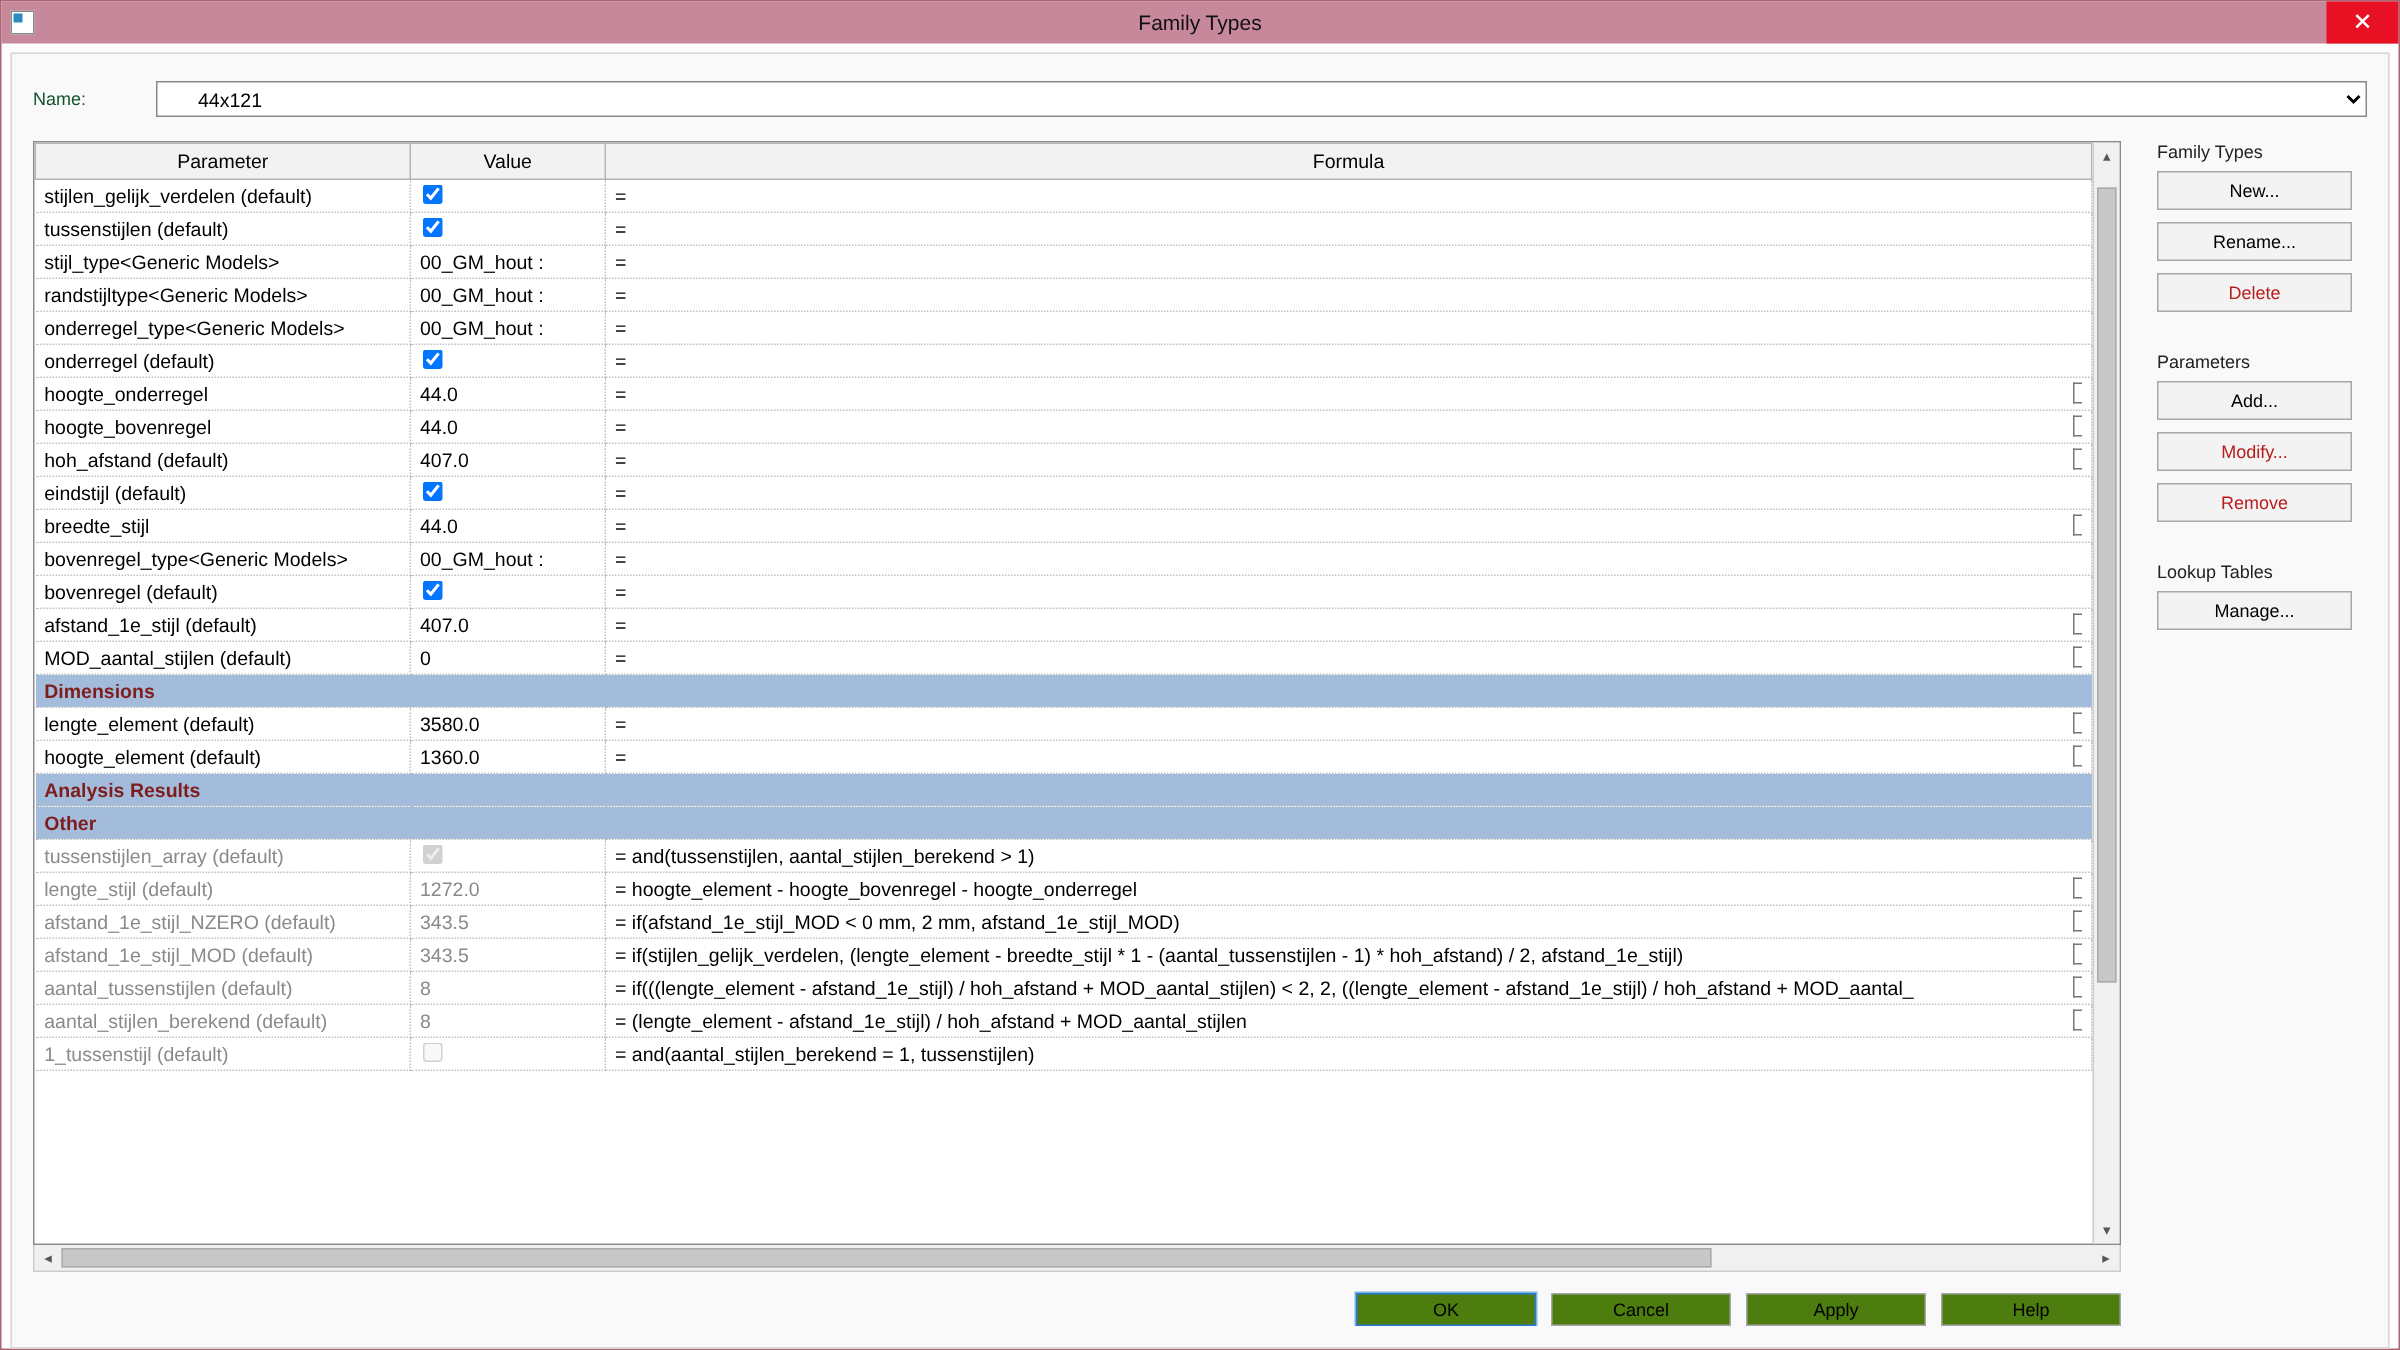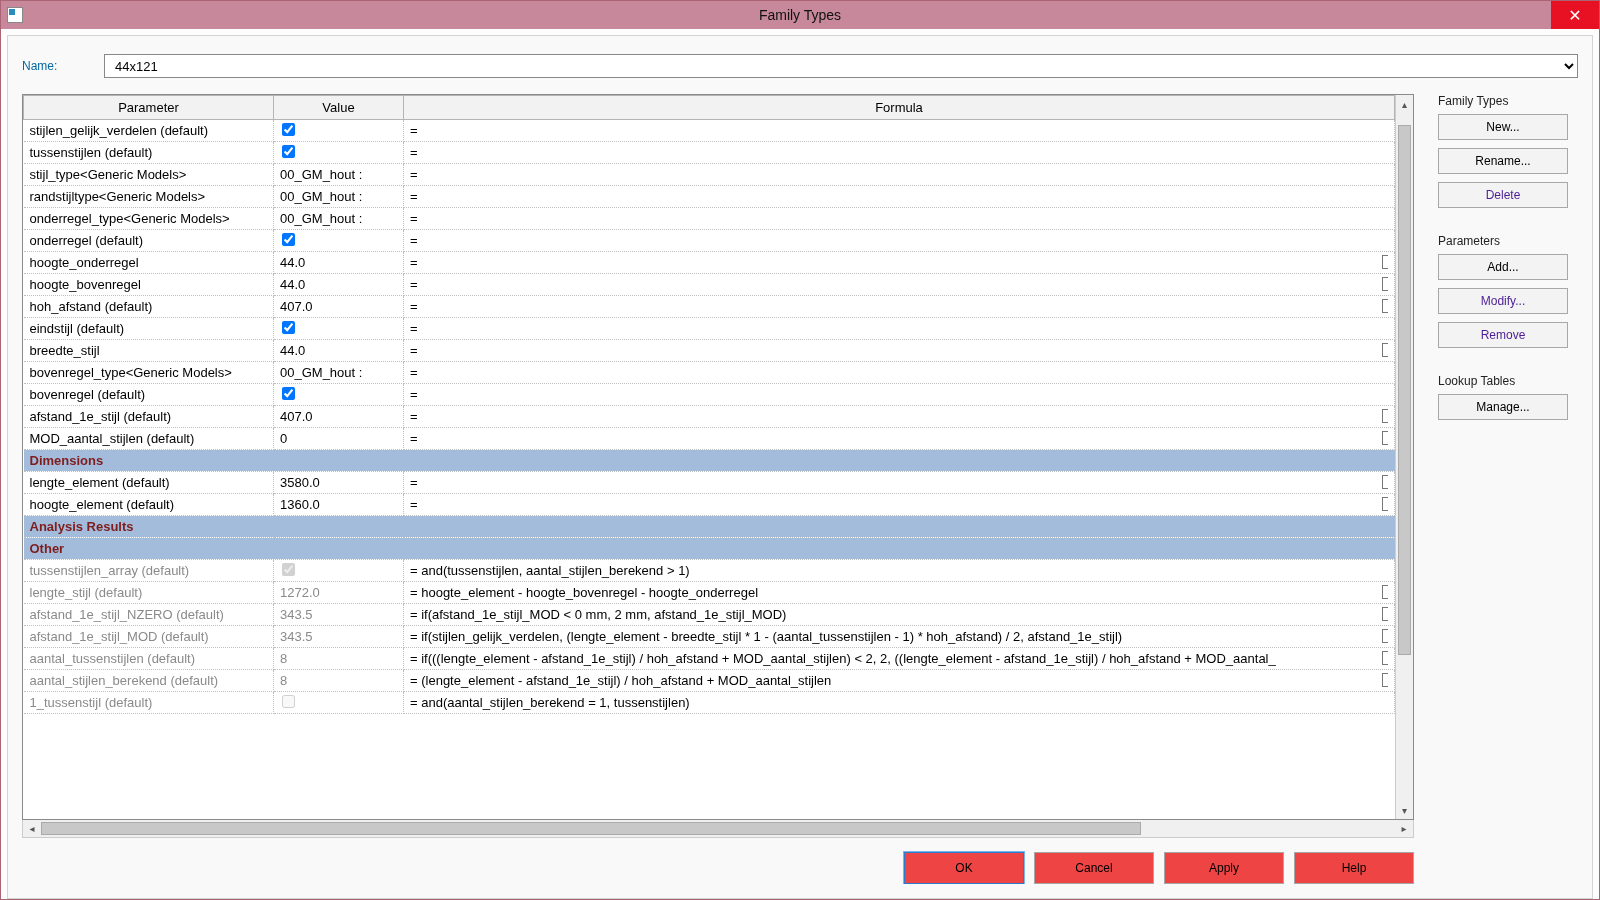--- a/index.html
+++ b/index.html
@@ -70,29 +70,29 @@
   background: #f9f9f9;
   overflow: hidden;
 }
 .name-row {
   display: flex;
   align-items: center;
   margin-bottom: 16px;
 }
 .name-row label {
   width: 82px;
-  color: #0369a1;
+  color: #14532d;
 }
 .name-row select {
   flex: 1;
   height: 24px;
   font-size: 13px;
   border: 1px solid #888;
   background: #fff;
-  padding: 0 6px;
+  padding: 0 23px;
 }
 .content {
   flex: 1;
   display: flex;
   gap: 24px;
   overflow: hidden;
 }
 .table-area {
   flex: 1;
   display: flex;
@@ -216,33 +216,33 @@
 .sidebar button {
   width: 130px;
   height: 26px;
   margin-bottom: 8px;
   background: #f3f3f3;
   border: 1px solid #a7a7a7;
   font-size: 12px;
   cursor: pointer;
 }
 .sidebar button:disabled {
-  color: #4c1d95;
+  color: #b91c1c;
   cursor: default;
 }
 .footer {
   display: flex;
   justify-content: flex-end;
   gap: 10px;
   padding-top: 14px;
 }
 .footer button {
   width: 120px;
-  height: 32px;
-  background: #ef4444;
+  height: 22px;
+  background: #4d7c0f;
   border: 1px solid #a7a7a7;
   font-size: 12px;
   cursor: pointer;
   text-align: center;
 }
 .footer button.primary {
   border: 1px solid #2a7ad2;
   outline: 1px solid #7ab5e8;
 }
 .lock-mark {

